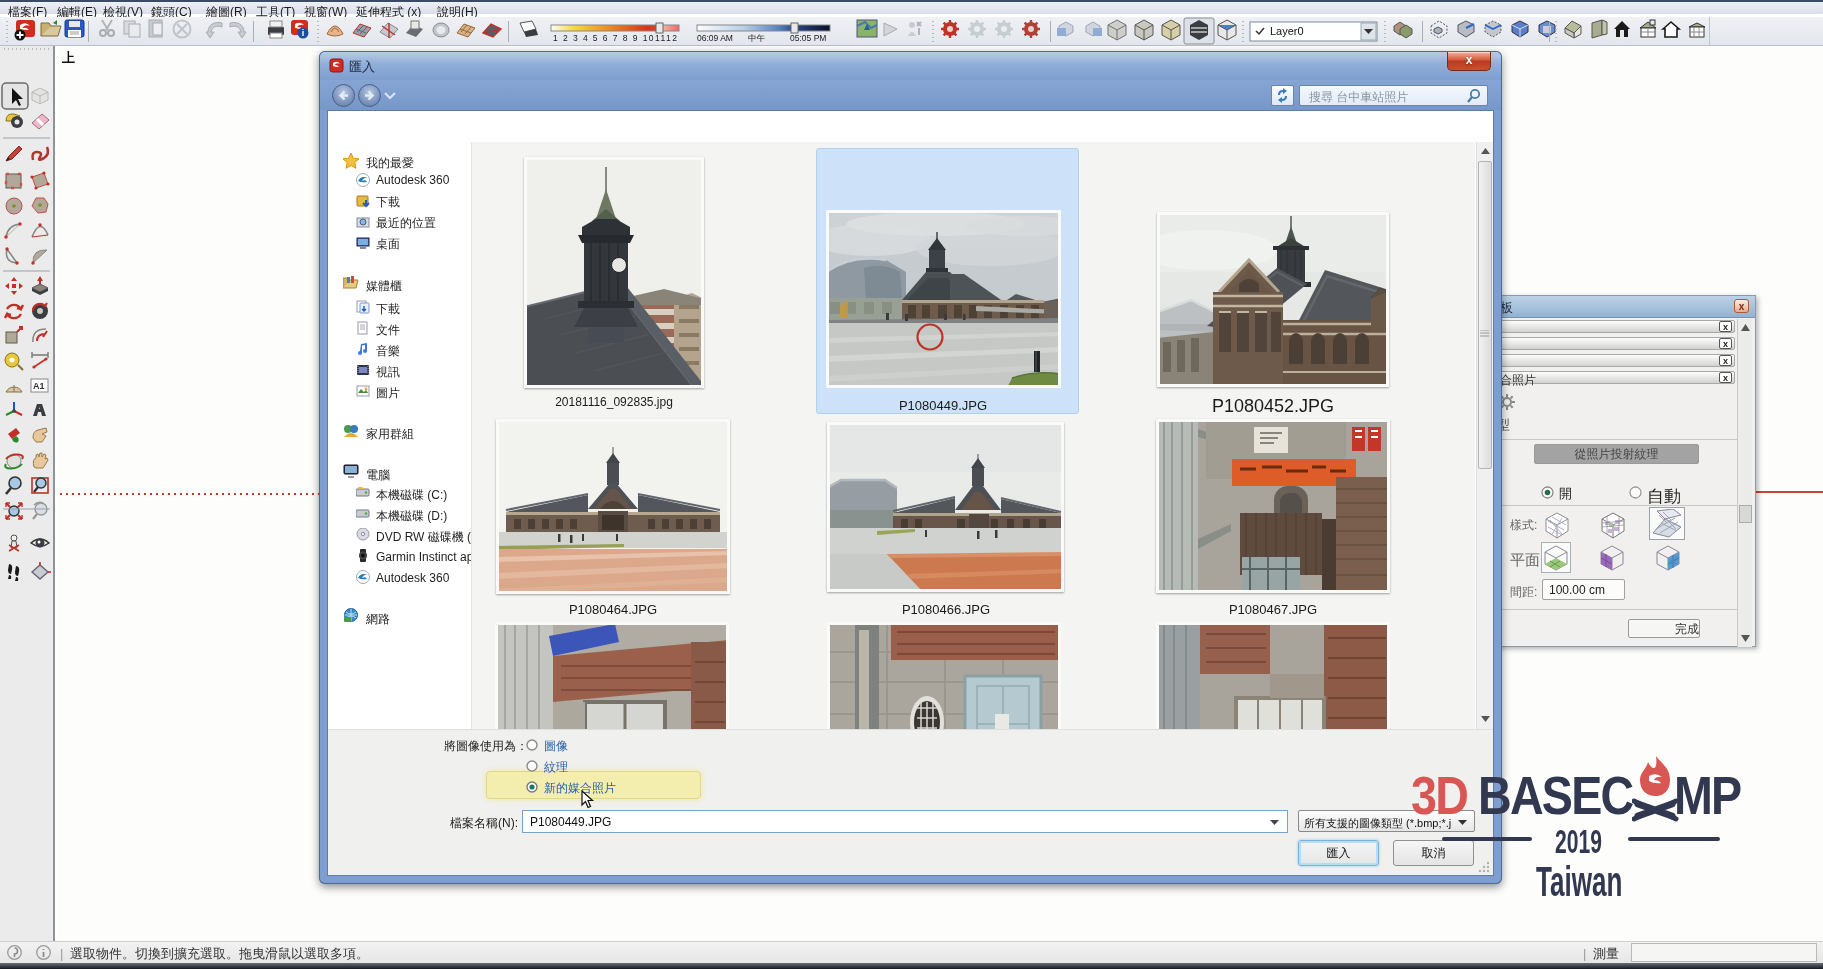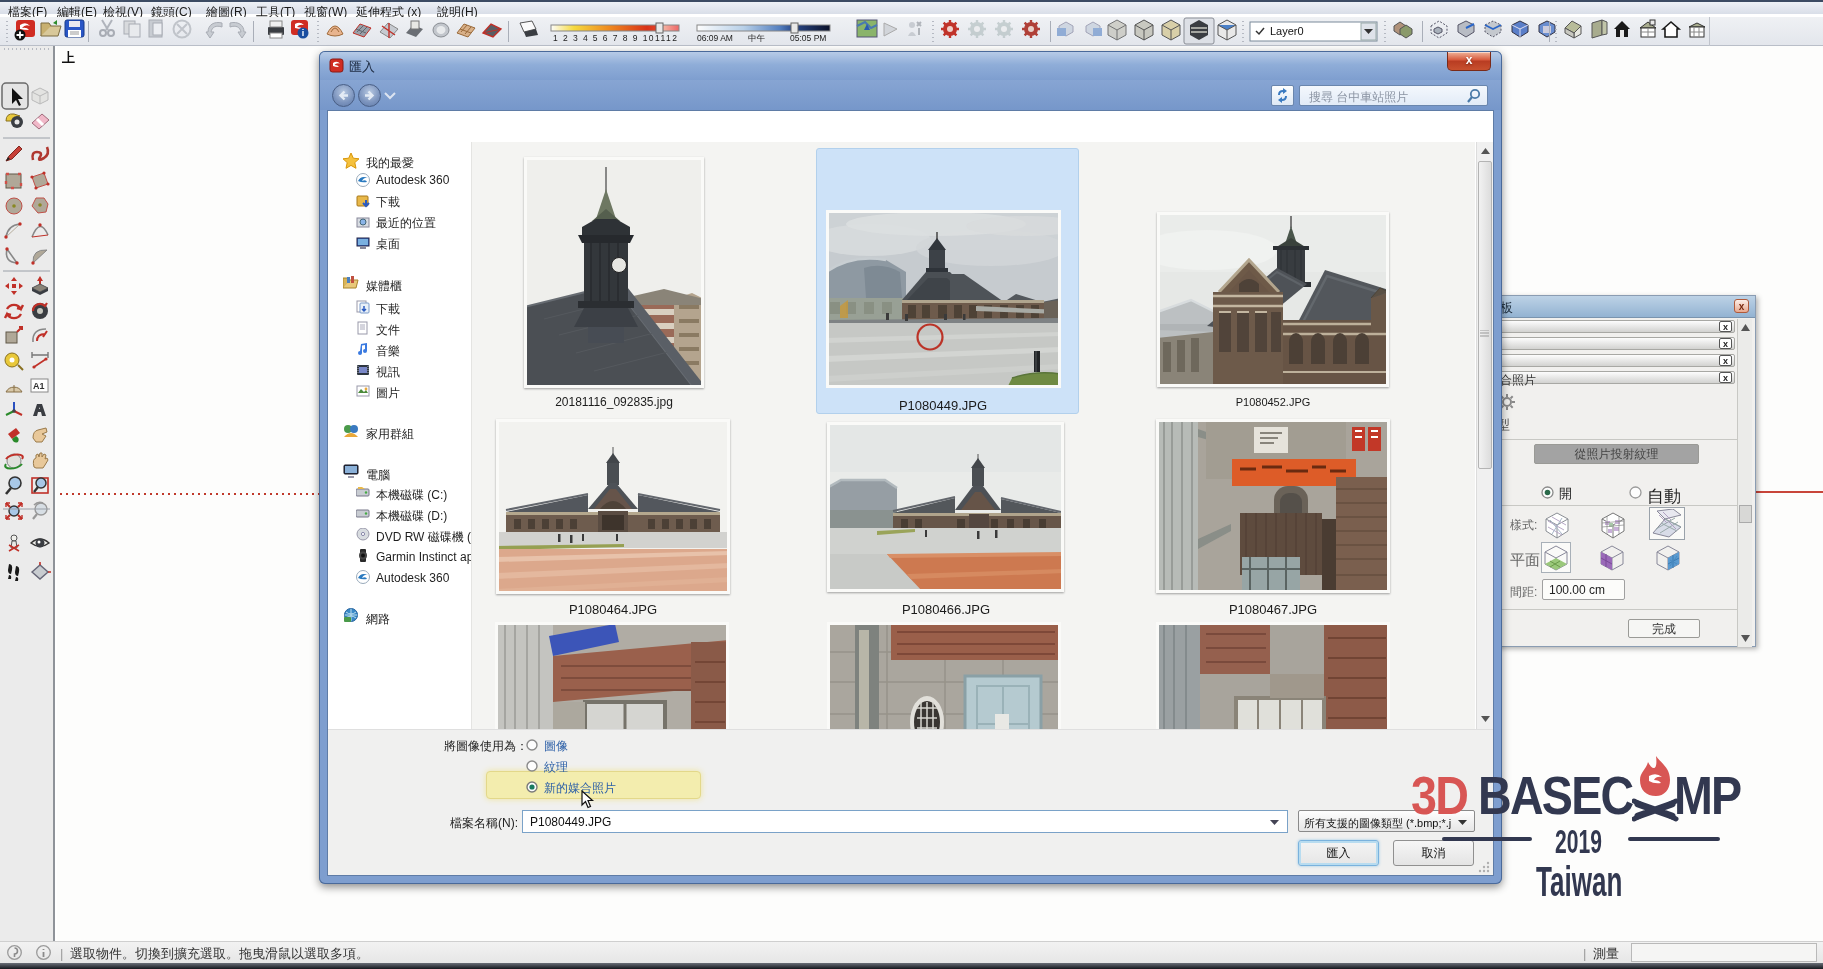--- a/index.html
+++ b/index.html
@@ -587,21 +587,21 @@
   <svg width="26" height="26" style="position:absolute;left:158px;top:249px">
       <path d="M2 7 13 1 24 7 24 19 13 25 2 19Z" fill="none" stroke="#889"></path>
       <path d="M2 7 13 13 24 7 M13 13 13 25" stroke="#889" fill="none"></path>
       <path d="M13 13 24 7 24 19 13 25Z" fill="#5a9ad0"></path>
       <path d="M13 19l11 -6M18 10l0 13" stroke="#3a7ab0" stroke-width="1"></path>
       <path d="M15 15l7 4M15 21l7-10" stroke="#4a8ac0" stroke-width="1"></path>
     </svg>
   <span style="position:absolute;left:13px;top:288px;font-size:12px;color:#666;">間距:</span>
   <div style="position:absolute;left:45px;top:283px;width:83px;height:21px;background:#fcfcfa;border:1px solid #a0a0a0;border-radius:2px;font-size:12px;color:#222;line-height:20px;"><span style="margin-left:6px;">100.00 cm</span></div>
   <div style="position:absolute;left:0px;top:313px;width:240px;height:1px;background:#c8c8c4;"></div>
-  <div style="position:absolute;left:131px;top:323px;width:72px;height:19px;background:#f6f6f4;border:1px solid #9a9a96;border-radius:2px;font-size:12px;color:#333;text-align:center;line-height:18px;">完成</div>
+  <div style="position:absolute;left:131px;top:323px;width:72px;height:19px;background:#f6f6f4;border:1px solid #9a9a96;border-radius:2px;font-size:12px;color:#333;text-align:right;line-height:18px;">完成</div>
   <div style="position:absolute;left:240px;top:23px;width:15px;height:328px;background:#ebebe9;border-left:1px solid #c8c8c4;">
     <svg width="13" height="12" style="position:absolute;left:1px;top:3px">
         <path d="M6.5 2 11 9 2 9Z" fill="#555"></path>
       </svg>
     <div style="position:absolute;left:1px;top:186px;width:13px;height:18px;background:#d8d8d6;border:1px solid #aaa;"></div>
     <svg width="13" height="12" style="position:absolute;left:1px;top:313px">
         <path d="M6.5 10 11 3 2 3Z" fill="#555"></path>
       </svg>
   </div>
 </div>
@@ -1014,21 +1014,21 @@
           <path d="M172 16h58M172 36h58M172 56h58M172 76h58M172 96h58M172 116h58" stroke="#714434" stroke-width="2"></path>
           <rect x="80" y="76" width="88" height="64" fill="#e0e0da"></rect>
           <path d="M80 76h88v64h-88z" fill="none" stroke="#8a8478" stroke-width="4"></path>
           <path d="M102 76v64M124 76v64M146 76v64M80 108h88" stroke="#8a8478" stroke-width="2"></path>
           <rect x="114" y="52" width="54" height="24" fill="#a0988c"></rect>
         <rect x="1.5" y="1.5" width="231" height="167" fill="none" stroke="#fafaf8" stroke-width="3"></rect>
           </svg>
 
         <div class="cap" style="left:42px;top:253px;width:200px;">20181116_092835.jpg</div>
         <div class="cap" style="left:371px;top:256px;width:200px;font-size:13px;">P1080449.JPG</div>
-        <div class="cap" style="left:701px;top:254px;width:200px;font-size:11px;">P1080452.JPG</div>
+        <div class="cap" style="left:701px;top:254px;width:200px;font-size:18px;">P1080452.JPG</div>
         <div class="cap" style="left:41px;top:460px;width:200px;font-size:13px;">P1080464.JPG</div>
         <div class="cap" style="left:374px;top:460px;width:200px;font-size:13px;">P1080466.JPG</div>
         <div class="cap" style="left:701px;top:460px;width:200px;font-size:13px;">P1080467.JPG</div>
       </div>
       <div id="dscroll">
         <svg width="15" height="15" style="position:absolute;left:1px;top:2px">
             <path d="M7.5 4 12 10 3 10Z" fill="#555"></path>
           </svg>
         <div style="position:absolute;left:1px;top:19px;width:14px;height:308px;background:linear-gradient(90deg,#f2f2f2,#dcdcdc);border:1px solid #b4b4b4;border-radius:2px;"></div>
         <svg width="10" height="8" style="position:absolute;left:3px;top:188px">

